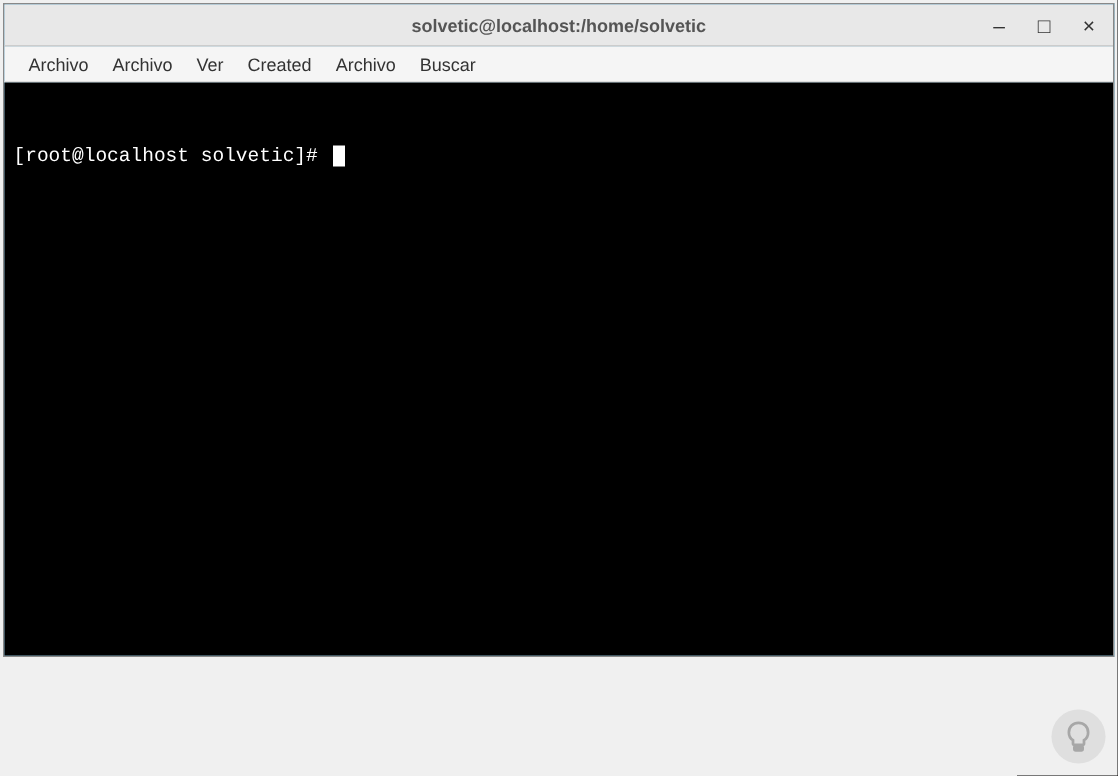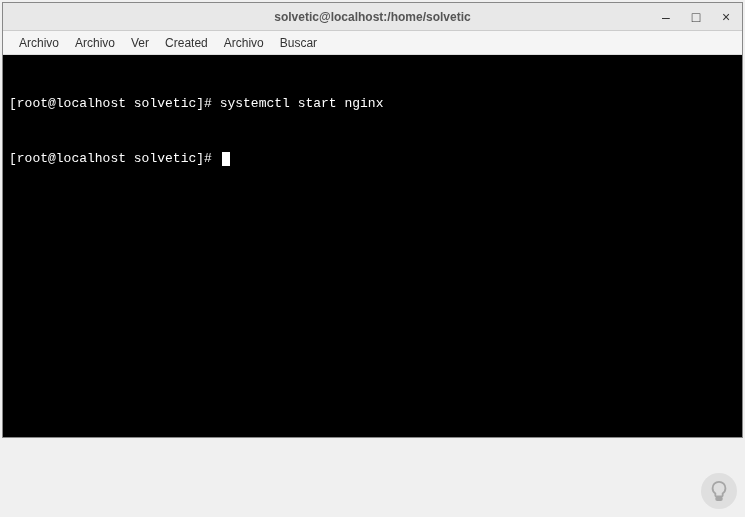--- a/index.html
+++ b/index.html
@@ -133,21 +133,20 @@
   </div>
   <div class="menubar">
     <span class="menu-item">Archivo</span>
     <span class="menu-item">Archivo</span>
     <span class="menu-item">Ver</span>
     <span class="menu-item">Created</span>
     <span class="menu-item">Archivo</span>
     <span class="menu-item">Buscar</span>
   </div>
   <div class="terminal-area">
-    <span class="term-line"><span class="prompt">[root@localhost solvetic]#</span><span> systemctl start nginx</span></span>
     <span class="term-line"><span class="prompt">[root@localhost solvetic]#</span><span> </span><span class="cursor"></span></span>
   </div>
 </div>
 
 <div class="watermark">
   <svg viewBox="0 0 24 24">
       <path d="M9 21c0 .5.4 1 1 1h4c.6 0 1-.5 1-1v-1H9v1zm3-19C8 2 5 5 5 9c0 2.4 1.2 4.5 3 5.7V17c0 .5.4 1 1 1h6c.6 0 1-.5 1-1v-2.3c1.8-1.2 3-3.3 3-5.7 0-4-3-7-7-7z"></path>
     </svg>
 </div>
 

